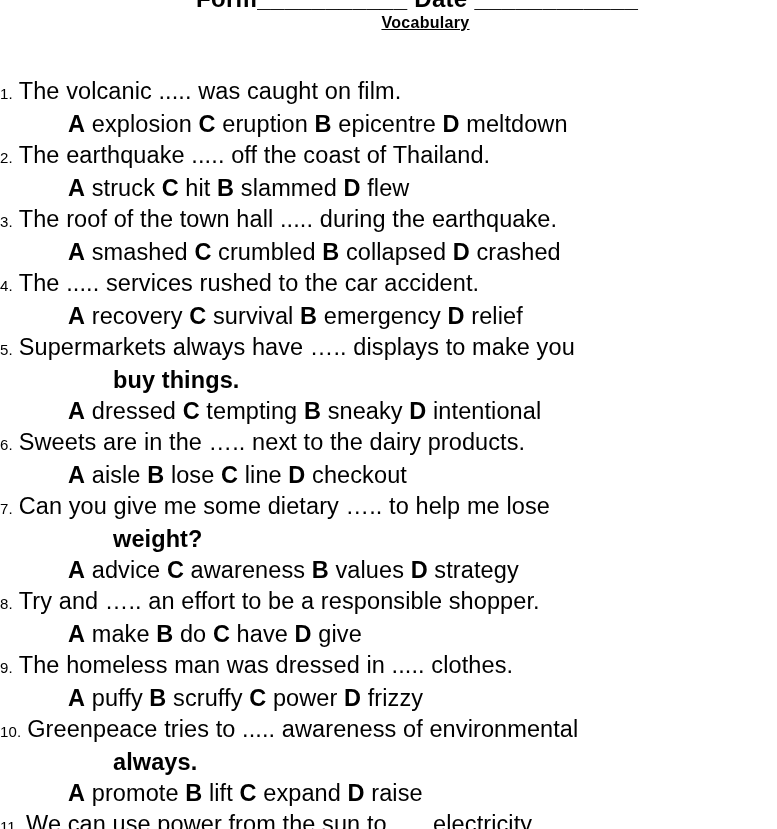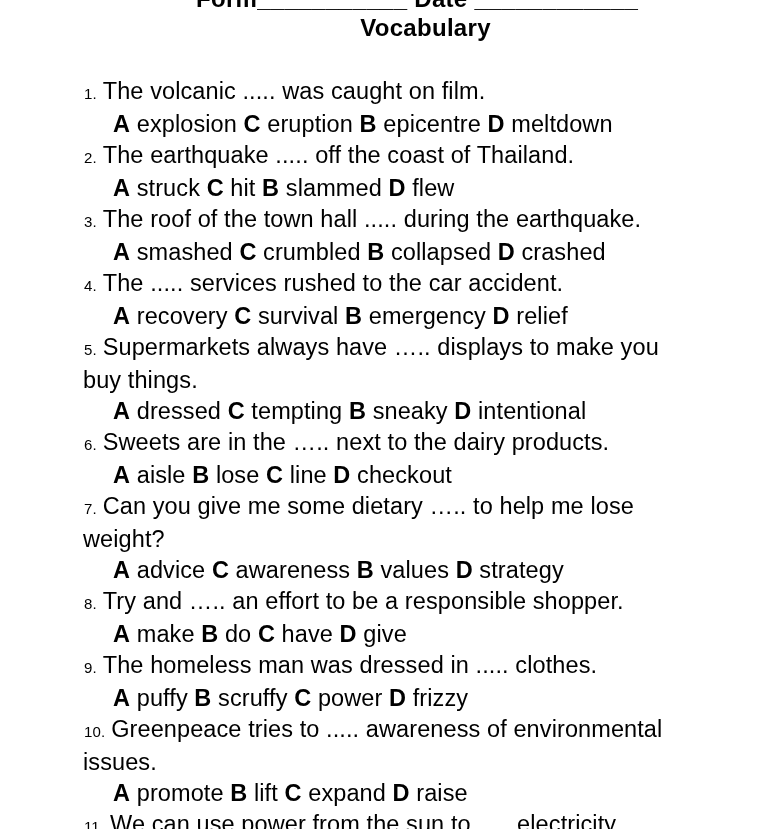--- a/index.html
+++ b/index.html
@@ -25,38 +25,39 @@
     line-height: 24px;
     white-space: nowrap;
     letter-spacing: 0.3px;
   }
   .title {
     position: absolute;
     top: 14px; left: 0;
     width: 100%;
     padding-left: 74px;
     text-align: center;
-    font-size: 24px;
+    font-size: 16px;
     font-weight: bold;
+    text-decoration: underline;
     letter-spacing: 0.3px;
   }
   .questions {
     position: absolute;
     top: 76px; left: 0;
     width: 777px;
   }
   .qline, .opts {
     font-size: 23.5px;
     line-height: 31px;
     white-space: nowrap;
     letter-spacing: 0.1px;
   }
-  .qline.first { padding-left: 84px; }
-  .qline.cont  { padding-left: 83px; }
-  .opts        { padding-left: 113px; }
+  .qline.first { }
+  .qline.cont  { padding-left: 113px; font-weight: bold; }
+  .opts        { padding-left: 68px; }
   .qnum {
     font-size: 15px;
     padding-right: 6px;
   }
   .opt-letter { font-weight: bold; }
 </style>
 </head>
 <body>
 
 <div class="page">
@@ -128,21 +129,21 @@
     <div class="qline first">
       <span class="qnum">9.</span><span class="qtext">The homeless man was dressed in ..... clothes.</span>
     </div>
     <div class="opts"><span class="opt-letter">A</span><span> puffy </span><span class="opt-letter">B</span><span> scruffy </span><span class="opt-letter">C</span><span> power </span><span class="opt-letter">D</span><span> frizzy</span></div>
   </div>
 
   <div class="question">
     <div class="qline first">
       <span class="qnum">10.</span><span class="qtext">Greenpeace tries to ..... awareness of environmental</span>
     </div>
-    <div class="qline cont">issues.</div>
+    <div class="qline cont">always.</div>
         <div class="opts"><span class="opt-letter">A</span><span> promote </span><span class="opt-letter">B</span><span> lift </span><span class="opt-letter">C</span><span> expand </span><span class="opt-letter">D</span><span> raise</span></div>
   </div>
 
   <div class="question">
     <div class="qline first">
       <span class="qnum">11.</span><span class="qtext">We can use power from the sun to ..... electricity.</span>
     </div>
 
   </div>
 </div>

